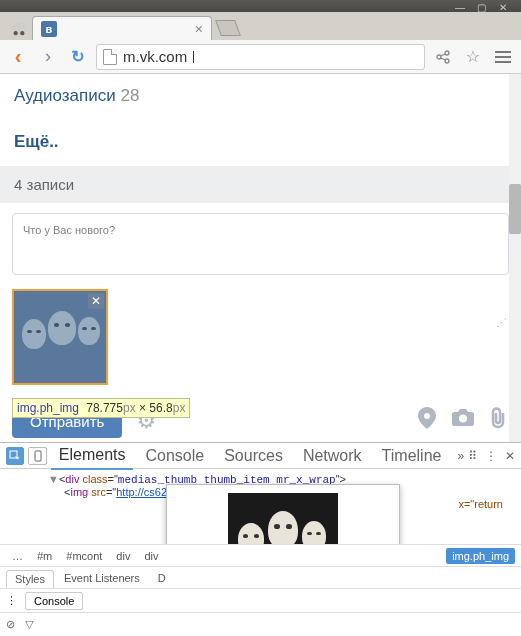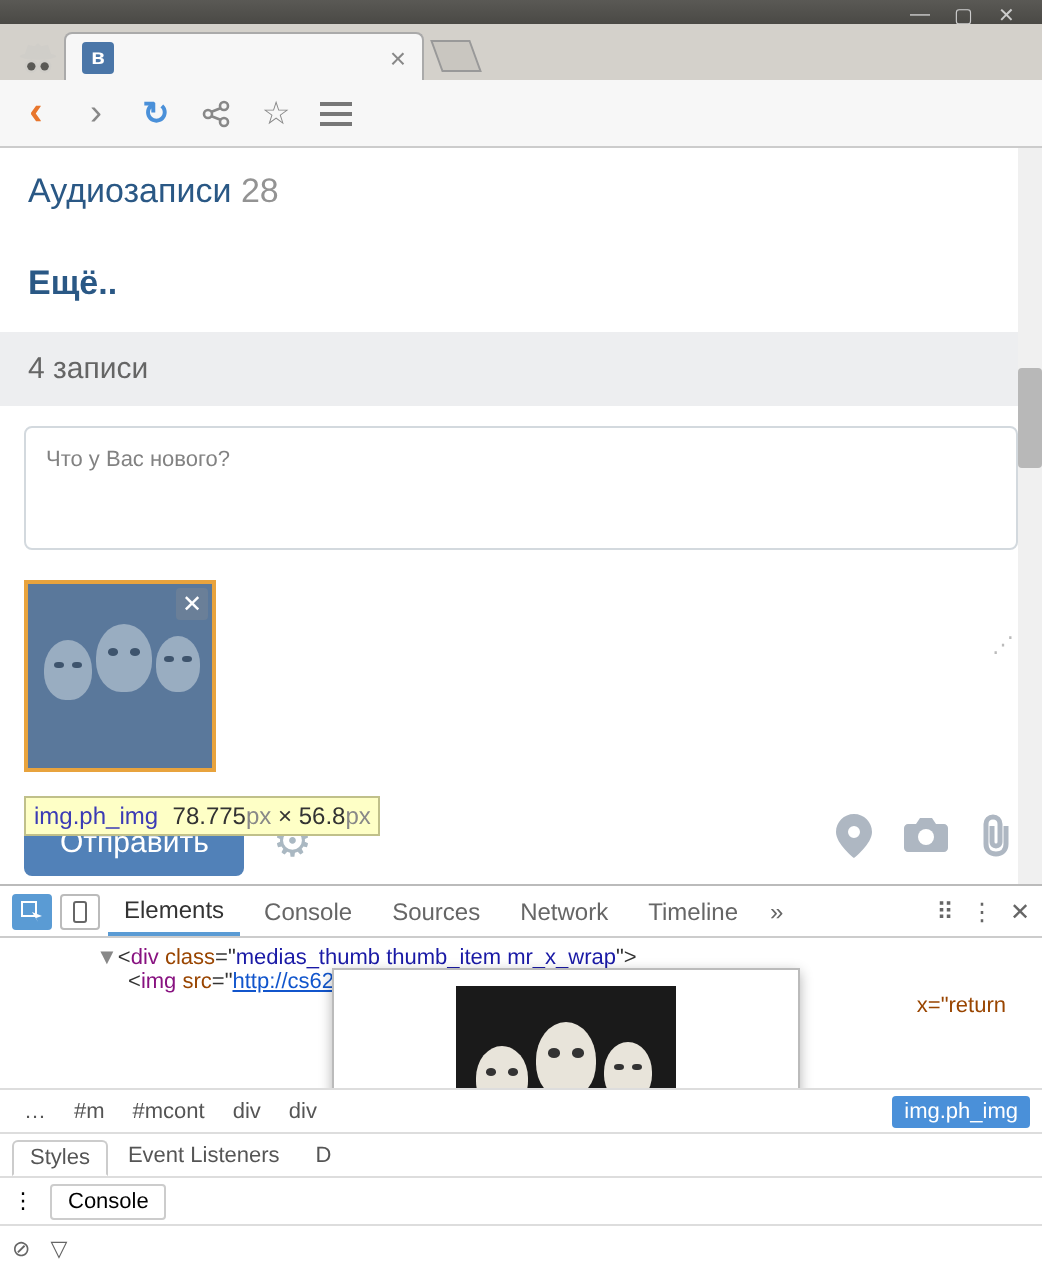--- a/index.html
+++ b/index.html
@@ -45,31 +45,31 @@
 .insp-tip .dim { color: #333; }
 .insp-tip .px { color: #888; }
 .action-row { position: absolute; left: 12px; right: 12px; bottom: 0; height: 42px; display: flex; align-items: center; }
 .send-btn { background: #5181b8; color: #fff; border: none; padding: 8px 18px; border-radius: 4px; font-size: 15px; }
 .gear { margin-left: 14px; color: #aab8c2; font-size: 22px; }
 .action-icons { margin-left: auto; display: flex; gap: 14px; color: #aab8c2; font-size: 22px; }
 .devtools { height: 194px; background: #fff; border-top: 1px solid #bbb; display: flex; flex-direction: column; position: relative; font-size: 12px; }
 .dt-tabs { height: 26px; border-bottom: 1px solid #ccc; display: flex; align-items: center; padding: 0 6px; gap: 4px; }
 .dt-ico { width: 20px; height: 18px; border: 1px solid #bbb; display: flex; align-items: center; justify-content: center; color: #666; font-size: 11px; border-radius: 2px; }
 .dt-ico.active { background: #5a9bd4; border-color: #5a9bd4; color: #fff; }
-.dt-tab { padding: 4px 8px; color: #666; font-size: 12px; }
+.dt-tab { padding: 4px 8px; color: #666; font-size: 16px; }
 .dt-tab.active { color: #333; border-bottom: 2px solid #5a9bd4; }
 .dt-more { margin-left: 4px; color: #666; }
 .dt-right { margin-left: auto; display: flex; gap: 8px; color: #666; }
 .dt-body { flex: 1; display: flex; overflow: hidden; position: relative; }
 .dt-elements { flex: 1; padding: 4px 8px; font-family: monospace; font-size: 11px; color: #333; overflow: hidden; }
 .dt-line { white-space: nowrap; }
 .tri { color: #888; }
 .tag { color: #881280; }
 .attr { color: #994500; }
-.val { color: #1a1aa6; }
+.val { color: #1a1aa6; font-family: Liberation Mono, monospace; }
 .link { color: #1155cc; text-decoration: underline; }
 .caret { border-left: 1px solid #333; animation: blink 1s infinite; display: inline-block; height: 12px; vertical-align: middle; }
 .dt-popup { position: absolute; left: 166px; top: 15px; width: 234px; background: #fff; border: 1px solid #bbb; box-shadow: 0 2px 6px rgba(0,0,0,0.3); padding: 8px; z-index: 10; }
 .dt-popup-img { width: 110px; height: 94px; margin: 0 auto 8px; background: #1a1a1a; position: relative; overflow: hidden; }
 .dt-crumbs { height: 22px; border-top: 1px solid #ddd; display: flex; align-items: center; padding: 0 6px; font-size: 11px; gap: 2px; overflow: hidden; }
 .crumb { padding: 2px 6px; color: #555; white-space: nowrap; }
 .crumb.sel { background: #4a90d9; color: #fff; border-radius: 2px; }
 .dt-subtabs { height: 22px; border-top: 1px solid #ddd; display: flex; align-items: center; padding: 0 6px; gap: 2px; font-size: 11px; }
 .subtab { padding: 2px 8px; color: #555; }
 .subtab.active { border: 1px solid #ccc; border-bottom: 1px solid #fff; border-radius: 3px 3px 0 0; background: #fff; position: relative; top: 1px; }
@@ -105,20 +105,25 @@
       <span class="tab-favicon">в</span>
       <span class="tab-close">×</span>
     </div>
     <div class="newtab"></div>
   </div>
 
   <div class="toolbar">
     <div class="nav-btn nav-back">‹</div>
     <div class="nav-btn">›</div>
     <div class="nav-btn reload">↻</div>
+    <div class="omnibox">
+      <span class="page-icon"></span>
+      <span class="url">m.vk.com</span>
+      <span class="caret"></span>
+    </div>
     <div class="nav-btn">
       <svg width="16" height="16" viewBox="0 0 16 16">
           <circle cx="4" cy="8" r="2" fill="none" stroke="#888" stroke-width="1.3"></circle>
           <circle cx="12" cy="4" r="2" fill="none" stroke="#888" stroke-width="1.3"></circle>
           <circle cx="12" cy="12" r="2" fill="none" stroke="#888" stroke-width="1.3"></circle>
           <line x1="5.5" y1="7" x2="10.5" y2="5" stroke="#888" stroke-width="1.3"></line>
           <line x1="5.5" y1="9" x2="10.5" y2="11" stroke="#888" stroke-width="1.3"></line>
         </svg>
     </div>
     <div class="nav-btn star">☆</div>

